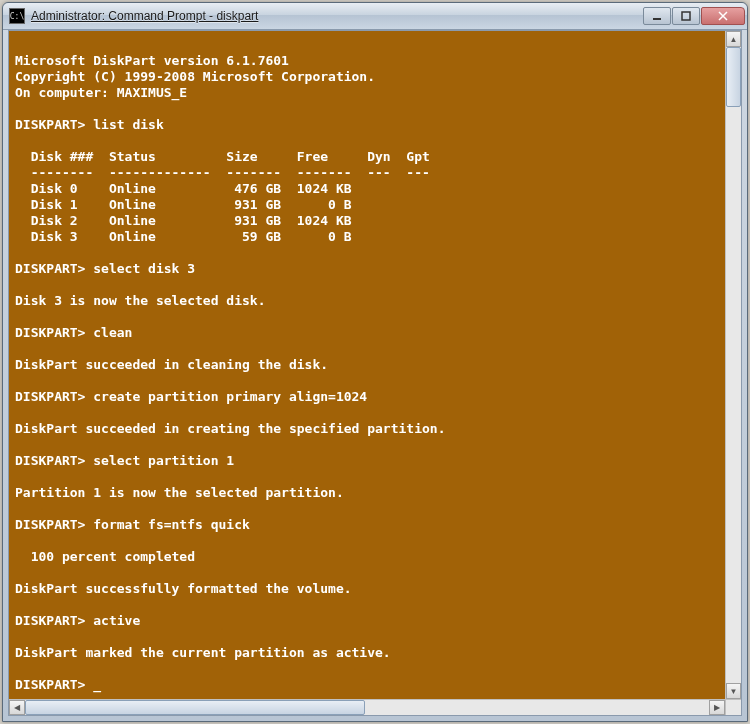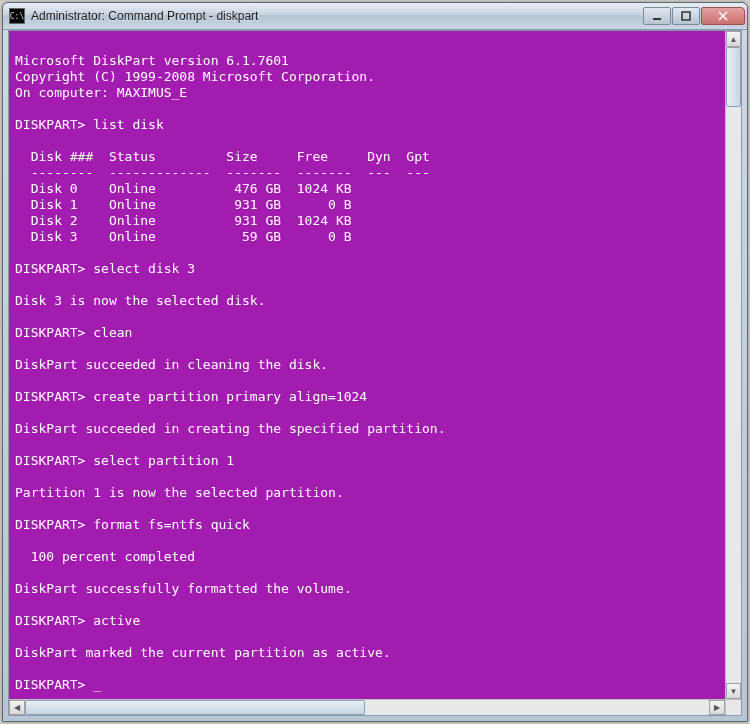--- a/index.html
+++ b/index.html
@@ -40,20 +40,21 @@
     justify-content: center;
     font-size: 8px;
     color: #ccc;
     font-family: monospace;
   }
   .title-text {
     flex: 1;
     font-size: 12px;
     color: #1a1a1a;
     text-shadow: 0 1px 0 rgba(255,255,255,0.5);
+    text-decoration: underline;
   }
   .win-buttons {
     display: flex;
     gap: 1px;
   }
   .win-btn {
     width: 28px; height: 18px;
     background: linear-gradient(to bottom, #e0e7ef 0%, #b8c4d2 100%);
     border: 1px solid #7a8a9a;
     border-radius: 2px;
@@ -82,28 +83,28 @@
     flex-direction: column;
   }
   .console-wrap {
     flex: 1;
     display: flex;
     position: relative;
     overflow: hidden;
   }
   .console {
     flex: 1;
-    background: #a21caf;
+    background: #a16207;
     color: #ffffff;
     font-family: "Lucida Console", "Consolas", monospace;
     font-size: 13px;
     line-height: 16px;
     padding: 6px 4px 6px 6px;
     white-space: pre;
-    font-weight: normal;
+    font-weight: bold;
     overflow: hidden;
   }
   .vscroll {
     width: 16px;
     background: #e8e8e8;
     border-left: 1px solid #c0c0c0;
     position: relative;
   }
   .vscroll-btn {
     position: absolute;

